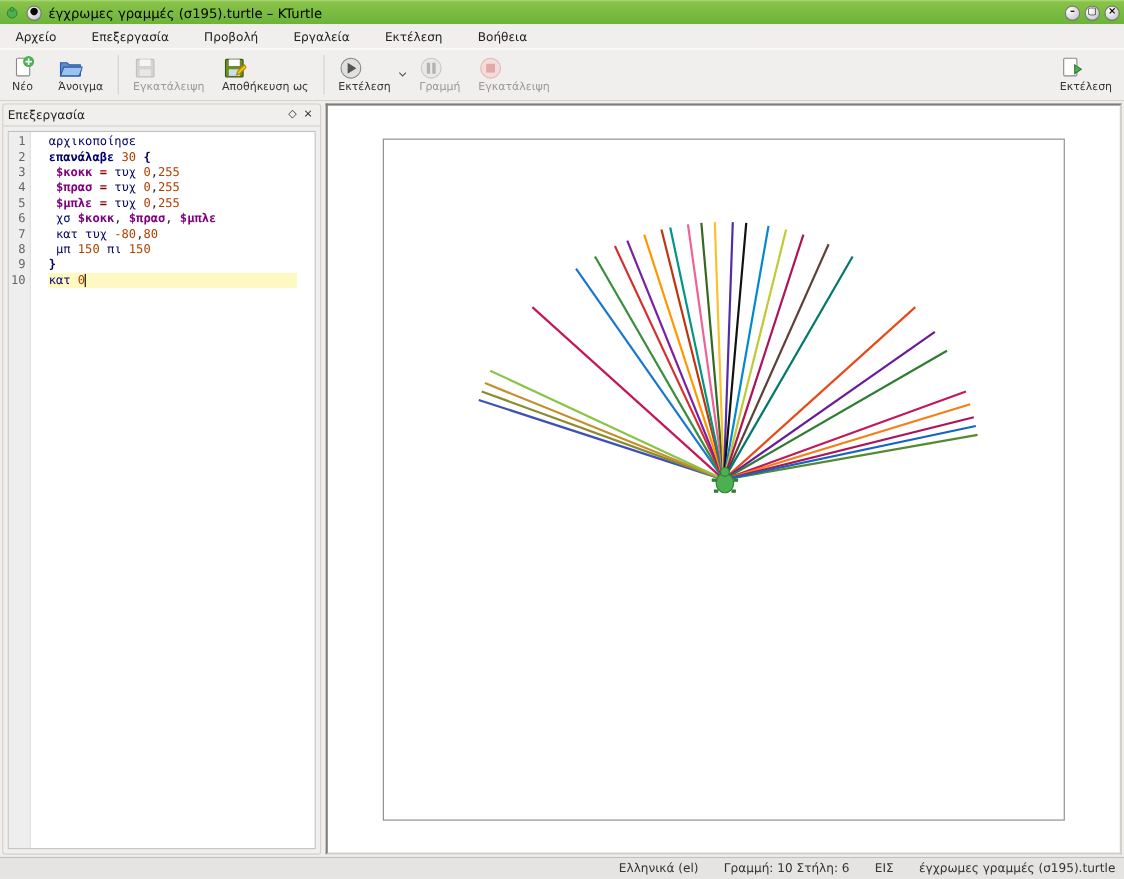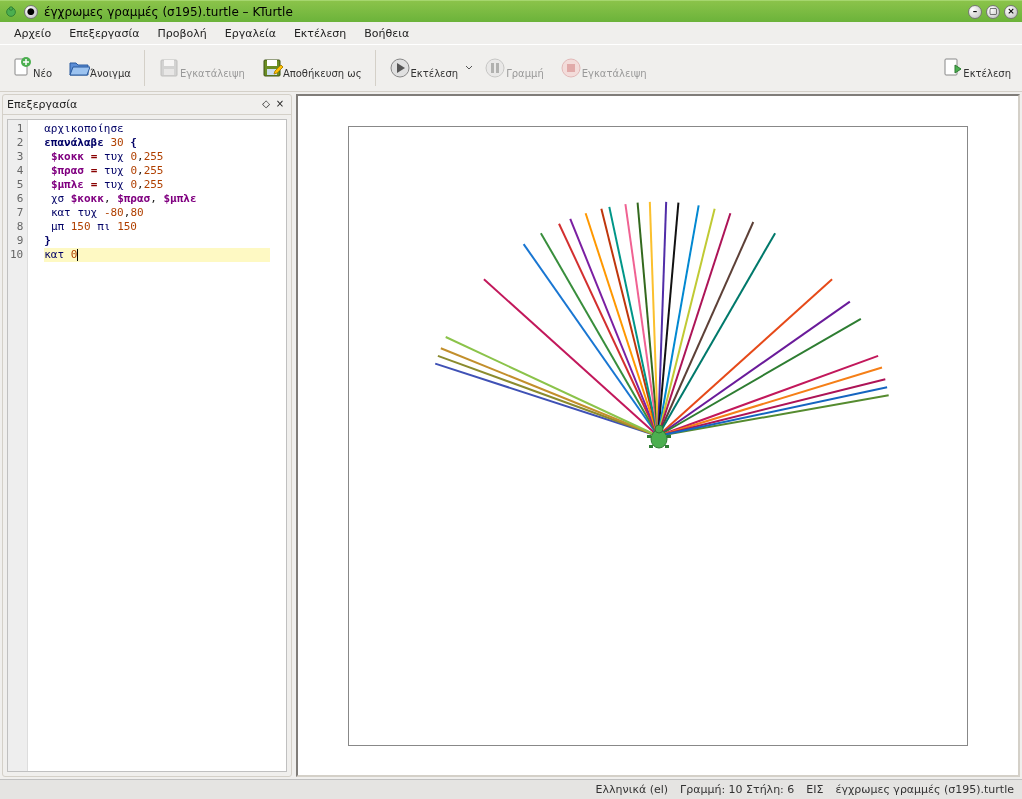--- a/index.html
+++ b/index.html
@@ -6,26 +6,26 @@
 body { font-family: "DejaVu Sans", "Liberation Sans", sans-serif; font-size: 11px; background: #f0efed; width: 1022px; height: 799px; overflow: hidden; color: #222; }
 
 
 .titlebar { height: 22px; background: linear-gradient(to bottom, #8bc34a, #6bb33a); display: flex; align-items: center; padding: 0 4px; color: #000; font-weight: bold; border-top: 1px solid #a5d66e; }
 .titlebar .app-icon { width: 14px; height: 14px; margin-right: 6px; display:flex; align-items:center; justify-content:center;}
 .titlebar .title-text { flex: 1; font-size: 12px; font-weight: normal; }
 .win-btns { display: flex; gap: 4px; }
 .win-btn { width: 14px; height: 14px; border-radius: 50%; background: radial-gradient(circle at 30% 30%, #fff, #bbb); border: 1px solid #777; display: flex; align-items: center; justify-content: center; font-size: 9px; line-height: 1; }
 
 
-.menubar { height: 22px; background: #f0efed; display: flex; align-items: center; padding: 0 6px; gap: 2px; }
+.menubar { height: 22px; background: #f0efed; display: flex; align-items: center; padding: 0 6px; gap: 16px; }
 .menubar .menu-item { padding: 2px 8px; cursor: default; }
 
 
 .toolbar { height: 48px; background: #f0efed; border-top: 1px solid #fff; border-bottom: 1px solid #d4d0c8; display: flex; align-items: center; padding: 2px 4px; gap: 2px; }
-.tool-btn { display: flex; flex-direction: row; align-items: flex-end; justify-content: center; padding: 2px 6px; min-width: 40px; cursor: default; border: 1px solid transparent; border-radius: 3px; }
+.tool-btn { display: flex; flex-direction: column; align-items: flex-start; justify-content: center; padding: 2px 6px; min-width: 40px; cursor: default; border: 1px solid transparent; border-radius: 3px; }
 .tool-btn .icon { width: 22px; height: 22px; display: flex; align-items: center; justify-content: center; }
 .tool-btn .lbl { font-size: 10px; margin-top: 1px; color: #333; white-space: nowrap; }
 .tool-btn.disabled .lbl { color: #999; }
 .tool-sep { width: 1px; height: 36px; background: #d4d0c8; margin: 0 4px; }
 .tool-drop { width: 12px; display: flex; align-items: center; justify-content: center; margin-left: -4px; }
 .console-group { display: flex; align-items: center; gap: 4px; margin-left: 10px; }
 .console-group select { width: 380px; height: 20px; background: #fff; border: 1px solid #b0b0b0; }
 .toolbar-spacer { flex: 1; }
 
 
@@ -52,21 +52,21 @@
 .kw-brace { color: #006; font-weight: bold; }
 .cursor-caret { display:inline-block; width:0; border-right:1px solid #000; height:12px; vertical-align: middle;}
 
 
 .canvas-wrap { flex: 1; background: #fff; border: 2px inset #d4d0c8; margin: 2px; display: flex; align-items: flex-start; justify-content: center; padding: 30px 20px; }
 .canvas { width: 620px; height: 620px; border: 1px solid #888; position: relative; background: #fff; overflow: hidden; }
 svg.lines { position: absolute; top: 0; left: 0; width: 100%; height: 100%; }
 .turtle { position: absolute; width: 28px; height: 28px; transform: translate(-50%, -50%); }
 
 
-.statusbar { height: 20px; background: #e5e4e2; border-top: 1px solid #c0c0c0; display: flex; align-items: center; justify-content: flex-end; padding: 0 8px; gap: 12px; font-size: 11px; color: #333; }
+.statusbar { height: 20px; background: #e5e4e2; border-top: 1px solid #c0c0c0; display: flex; align-items: center; justify-content: flex-end; padding: 0 8px; gap: 23px; font-size: 11px; color: #333; }
 </style>
 </head>
 <body>
 
 <div class="titlebar">
   <span class="app-icon">
     <svg viewBox="0 0 16 16" width="14" height="14">
         <circle cx="8" cy="8" r="5" fill="#4caf50" stroke="#2e7d32"></circle>
         <circle cx="8" cy="4" r="2" fill="#4caf50" stroke="#2e7d32"></circle>
       </svg>

